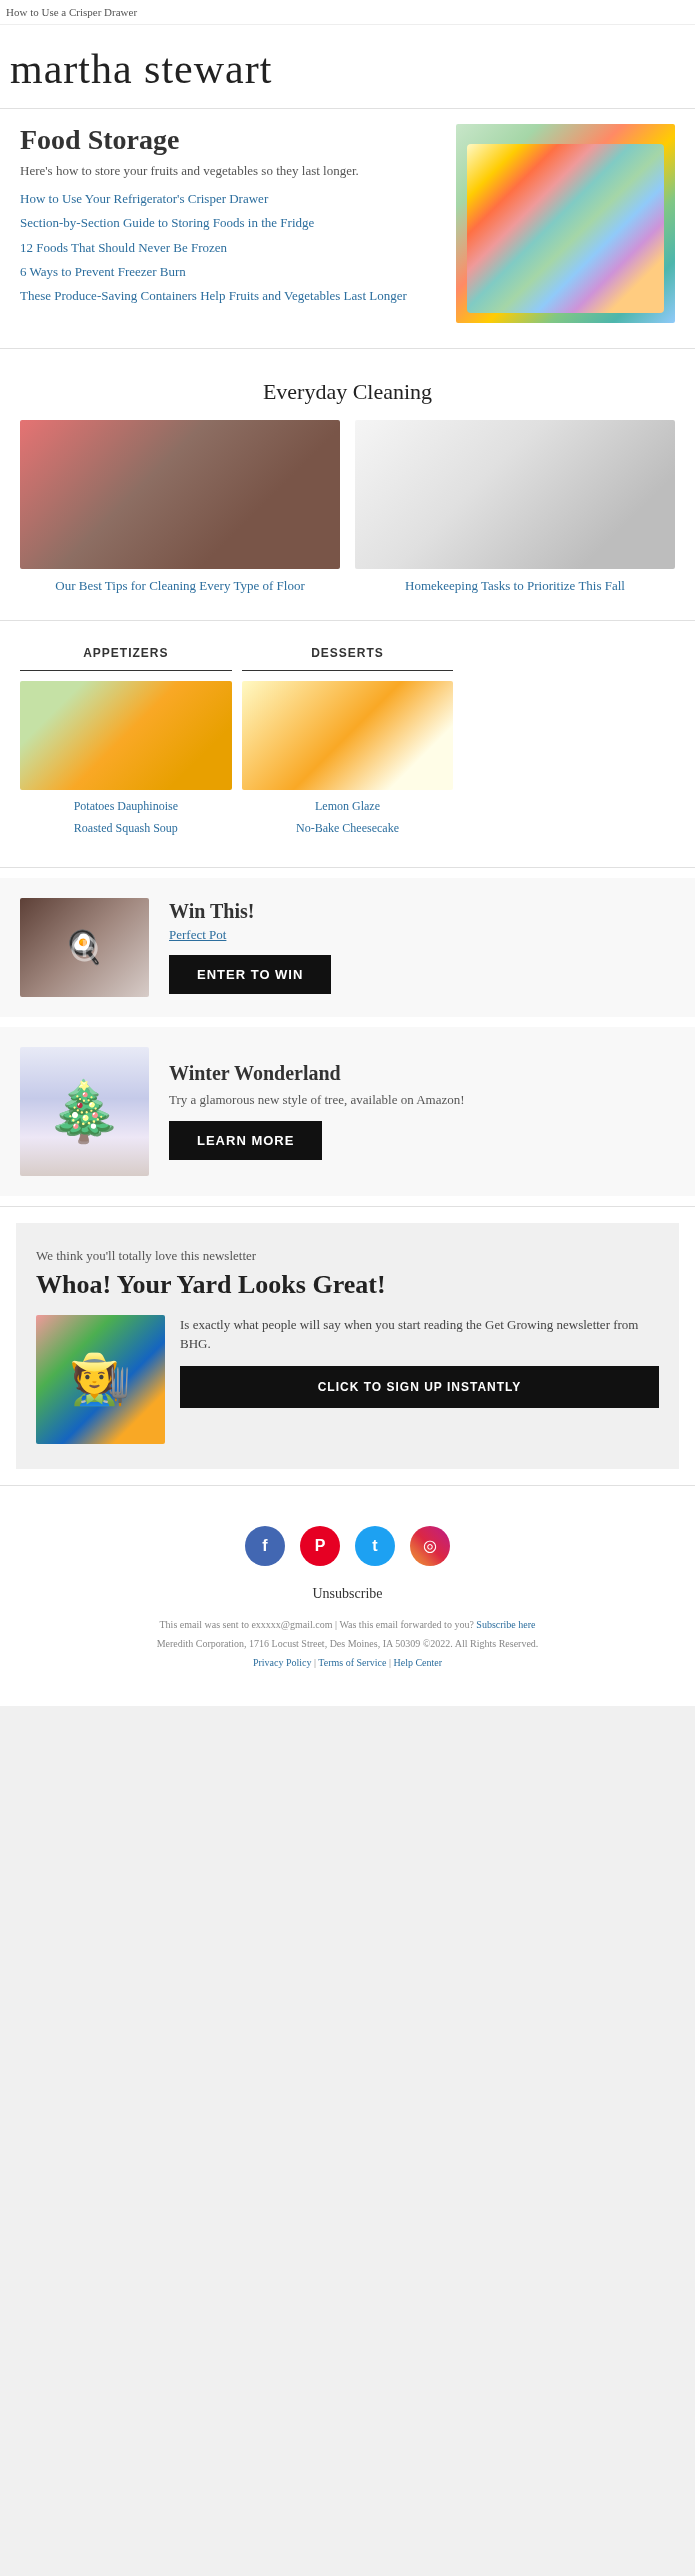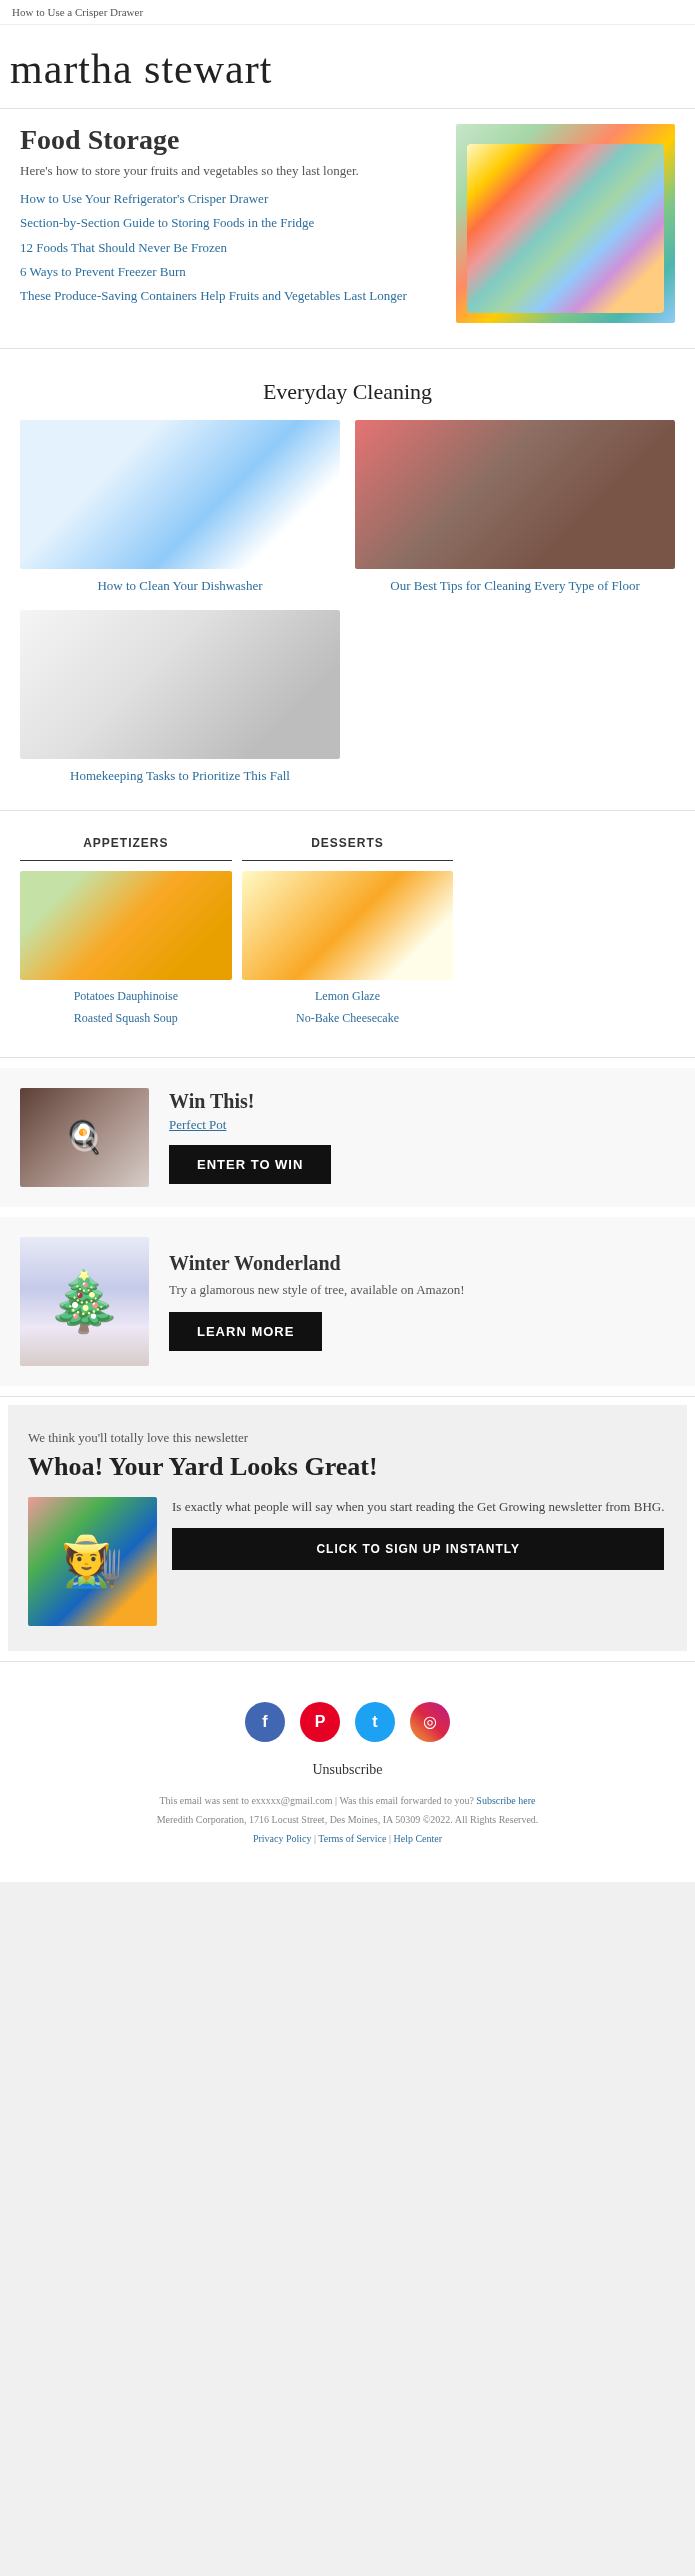--- a/index.html
+++ b/index.html
@@ -1,20 +1,20 @@
 <!DOCTYPE html>
 <html><head>
   <meta charset="utf-8">
   <style>
     * { box-sizing: border-box; margin: 0; padding: 0; }
     body { font-family: Georgia, 'Times New Roman', serif; background: #f0f0f0; color: #333; font-size: 14px; }
     .email-wrapper { max-width: 695px; margin: 0 auto; background: #fff; }
 
     
-    .breadcrumb { background: #fff; padding: 6px 12px; font-size: 11px; color: #555; border-bottom: 1px solid #eee; }
+    .breadcrumb { background: #fff; padding: 6px 6px; font-size: 11px; color: #555; border-bottom: 1px solid #eee; }
     .breadcrumb a { color: #555; text-decoration: none; }
 
     
     .header { text-align: left; padding: 20px 10px 10px; background: #fff; }
     .header h1 { font-family: Georgia, serif; font-size: 42px; font-weight: normal; letter-spacing: 1px; color: #222; }
 
     
     .food-storage { display: flex; gap: 0; padding: 10px 20px; background: #fff; }
     .food-storage-text { flex: 1; padding-right: 15px; }
     .food-storage-text h2 { font-size: 28px; font-weight: bold; margin-bottom: 6px; font-family: Georgia, serif; }
@@ -57,21 +57,21 @@
     .btn-black { background: #111; color: #fff; border: none; padding: 12px 28px; font-size: 13px; font-weight: bold; letter-spacing: 1px; cursor: pointer; display: inline-block; text-transform: uppercase; }
 
     
     .winter-section { background: #f8f8f8; padding: 20px; margin: 10px 0; display: flex; gap: 20px; align-items: center; }
     .winter-img { width: 129px; height: 129px; flex-shrink: 0; background: linear-gradient(180deg, #e8eaf6 0%, #c5cae9 40%, #ede7f6 70%, #d7ccc8 100%); border-radius: 2px; position: relative; }
     .winter-img::before { content: '🌲'; font-size: 60px; position: absolute; top: 50%; left: 50%; transform: translate(-50%,-50%); filter: brightness(1.5) saturate(0.3); }
     .winter-text h3 { font-size: 20px; font-family: Georgia, serif; margin-bottom: 6px; }
     .winter-text p { font-size: 13px; color: #555; margin-bottom: 12px; line-height: 1.4; }
 
     
-    .newsletter-promo { background: #f0f0f0; padding: 25px 20px; margin: 8px; }
+    .newsletter-promo { background: #f0f0f0; padding: 25px 20px; margin: 16px; }
     .newsletter-promo .promo-label { font-size: 13px; color: #555; margin-bottom: 6px; }
     .newsletter-promo h2 { font-size: 26px; font-family: Georgia, serif; font-weight: bold; margin-bottom: 15px; color: #222; }
     .newsletter-inner { display: flex; gap: 15px; align-items: flex-start; }
     .newsletter-img { width: 129px; height: 129px; flex-shrink: 0; background: linear-gradient(135deg, #ef9a9a 0%, #4caf50 30%, #1565c0 60%, #f9a825 80%); border-radius: 2px; position: relative; }
     .newsletter-img::before { content: '🧑‍🌾'; font-size: 50px; position: absolute; top: 50%; left: 50%; transform: translate(-50%,-50%); }
     .newsletter-text p { font-size: 13px; color: #444; line-height: 1.5; margin-bottom: 12px; }
     .btn-black-wide { background: #111; color: #fff; border: none; padding: 14px 20px; font-size: 12px; font-weight: bold; letter-spacing: 1px; cursor: pointer; display: block; text-transform: uppercase; text-align: center; width: 100%; }
 
     
     .social-footer { background: #fff; padding: 30px 20px 15px; text-align: center; }
@@ -117,24 +117,20 @@
     <div class="food-storage-image">
       <div class="img-placeholder fridge-img"></div>
     </div>
   </div>
 
   <hr class="divider" style="margin-top:15px;">
 
   <div style="background:#fff;">
     <div class="section-title">Everyday Cleaning</div>
     <div class="cleaning-grid">
-      <div class="cleaning-item">
-        <div class="img-box img-dishwasher"></div>
-        <a href="#">How to Clean Your Dishwasher</a>
-      </div>
       <div class="cleaning-item">
         <div class="img-box img-floor"></div>
         <a href="#">Our Best Tips for Cleaning Every Type of Floor</a>
       </div>
       <div class="cleaning-item">
         <div class="img-box img-homekeeping"></div>
         <a href="#">Homekeeping Tasks to Prioritize This Fall</a>
       </div>
     </div>
   </div>

